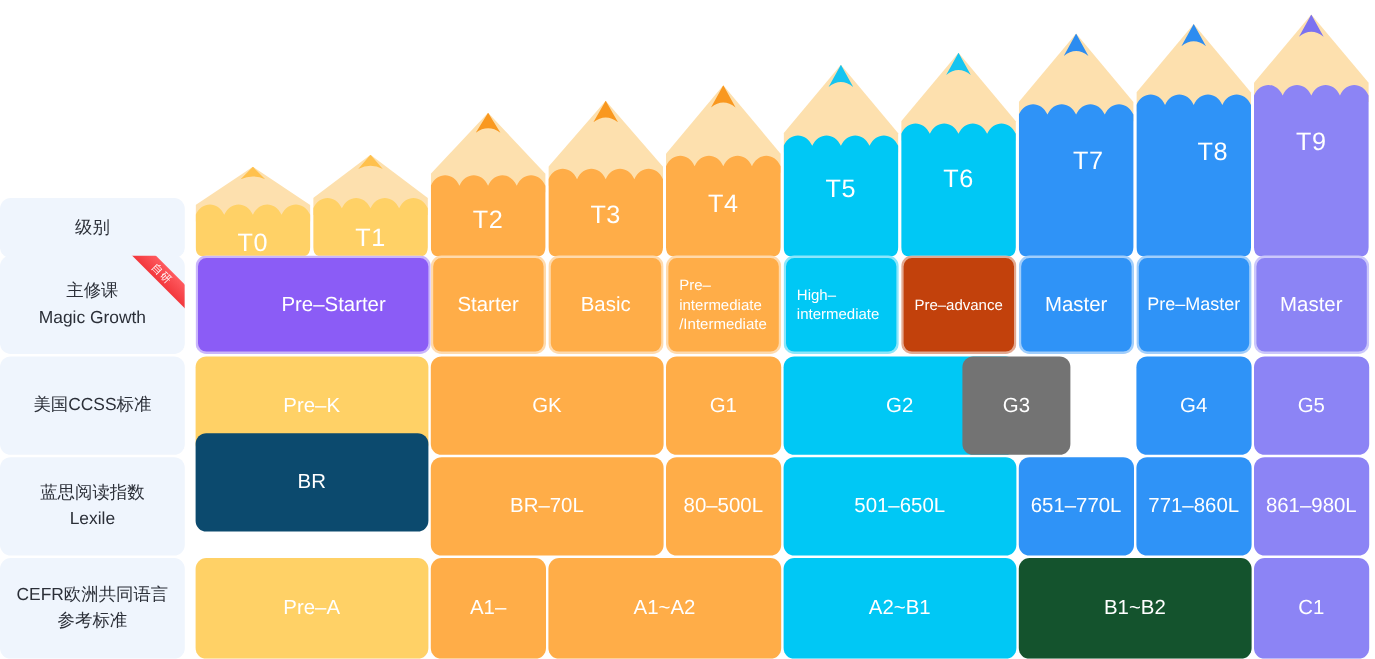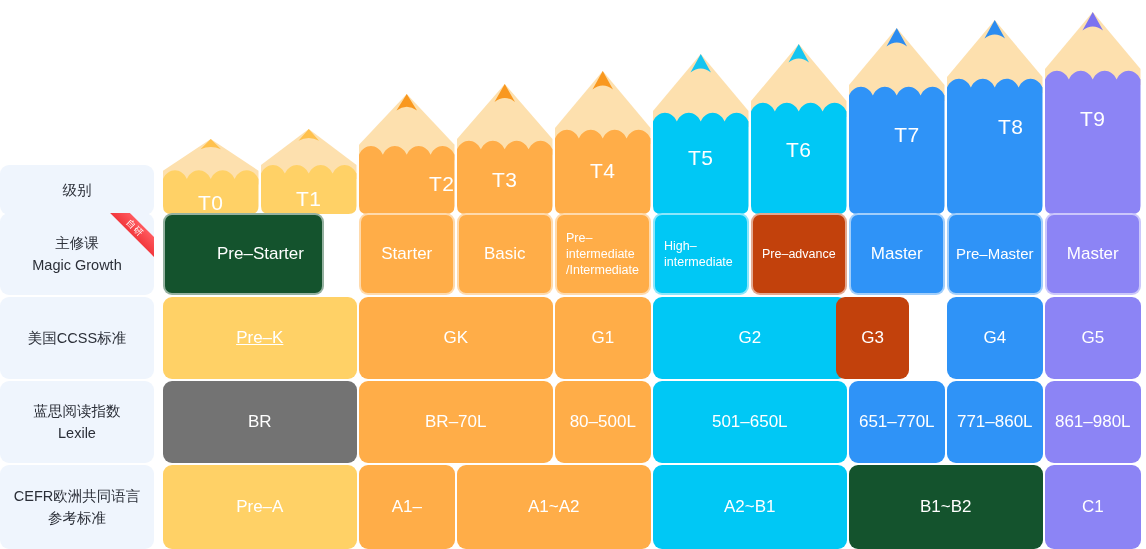--- a/index.html
+++ b/index.html
@@ -81,21 +81,21 @@
           <path d="M0,44.6 C5.2525,33.05 18.622500000000002,33.05 23.875,44.6 C29.1275,33.05 42.4975,33.05 47.75,44.6 C53.0025,33.05 66.3725,33.05 71.625,44.6 C76.8775,33.05 90.2475,33.05 95.5,44.6 L95.5,77 Q95.5,85 87.5,85 L8,85 Q0,85 0,77 Z" fill="#ffd166"></path>
         </svg>
         <span class="plabel" style="top: 57.778px;">T1</span>
       </div>
       <div class="pencil" style="left: 359px; width: 95.5px; height: 120px;">
         <svg width="95.5" height="120" viewBox="0 0 95.5 120">
           <path d="M47.75,0 L95.5,50.784000000000006 L95.5,66.2 L0,66.2 L0,50.784000000000006 Z" fill="#fde0ae"></path>
           <path d="M47.75,0 L58.01625,16.56 Q47.75,9.108 37.48375,16.56 Z" fill="#f9981f"></path>
           <path d="M0,60.7 C5.2525,49.150000000000006 18.622500000000002,49.150000000000006 23.875,60.7 C29.1275,49.150000000000006 42.4975,49.150000000000006 47.75,60.7 C53.0025,49.150000000000006 66.3725,49.150000000000006 71.625,60.7 C76.8775,49.150000000000006 90.2475,49.150000000000006 95.5,60.7 L95.5,112 Q95.5,120 87.5,120 L8,120 Q0,120 0,112 Z" fill="#ffad48"></path>
         </svg>
-        <span class="plabel" style="top: 78.036px; text-align: right;">T2</span>
+        <span class="plabel" style="top: 78.036px;">T2</span>
       </div>
       <div class="pencil" style="left: 457px; width: 95.5px; height: 130px;">
         <svg width="95.5" height="130" viewBox="0 0 95.5 130">
           <path d="M47.75,0 L95.5,55.016000000000005 L95.5,70.80000000000001 L0,70.80000000000001 L0,55.016000000000005 Z" fill="#fde0ae"></path>
           <path d="M47.75,0 L58.01625,17.94 Q47.75,9.867 37.48375,17.94 Z" fill="#f9981f"></path>
           <path d="M0,65.30000000000001 C5.2525,53.75 18.622500000000002,53.75 23.875,65.30000000000001 C29.1275,53.75 42.4975,53.75 47.75,65.30000000000001 C53.0025,53.75 66.3725,53.75 71.625,65.30000000000001 C76.8775,53.75 90.2475,53.75 95.5,65.30000000000001 L95.5,122 Q95.5,130 87.5,130 L8,130 Q0,130 0,122 Z" fill="#ffad48"></path>
         </svg>
         <span class="plabel" style="top: 83.824px;">T3</span>
       </div>
       <div class="pencil" style="left: 555px; width: 95.5px; height: 143px;">
@@ -150,43 +150,43 @@
   <div id="grid">
       <div class="rowlabel" style="top: 165px; height: 50px;">
         <div><span>级别</span></div>
       </div>
       <div class="rowlabel" style="top: 213px; height: 82px;">
         <div><span>主修课</span><span class="l2">Magic Growth</span></div>
         <div class="badge-corner">
           <div class="ribbon">自研</div>
         </div>
       </div>
-      <div class="cell bordered" style="left: 163px; top: 213px; width: 161px; height: 82px; background: #14532d; padding-left: 40px;">Pre–Starter</div>
+      <div class="cell bordered" style="left: 163px; top: 213px; width: 196px; height: 82px; background: #8b5cf6; padding-left: 40px;">Pre–Starter</div>
       <div class="cell bordered" style="left: 359px; top: 213px; width: 95.5px; height: 82px; background: rgb(255, 173, 72);">Starter</div>
       <div class="cell bordered" style="left: 457px; top: 213px; width: 95.5px; height: 82px; background: rgb(255, 173, 72);">Basic</div>
       <div class="cell small bordered" style="left: 555px; top: 213px; width: 95.5px; height: 82px; background: rgb(255, 173, 72);">Pre–intermediate<br>/Intermediate</div>
       <div class="cell small bordered" style="left: 653px; top: 213px; width: 95.5px; height: 82px; background: rgb(0, 200, 245);">High–intermediate</div>
       <div class="cell small bordered" style="left: 751px; top: 213px; width: 95.5px; height: 82px; background: #c2410c;">Pre–advance</div>
       <div class="cell bordered" style="left: 849px; top: 213px; width: 95.5px; height: 82px; background: rgb(47, 147, 247);">Master</div>
       <div class="cell bordered" style="left: 947px; top: 213px; width: 95.5px; height: 82px; background: rgb(47, 147, 247); font-size: 15px;">Pre–Master</div>
       <div class="cell bordered" style="left: 1045px; top: 213px; width: 95.5px; height: 82px; background: rgb(140, 132, 245);">Master</div>
       <div class="rowlabel" style="top: 297px; height: 82px;">
         <div><span>美国CCSS标准</span></div>
       </div>
-      <div class="cell" style="left: 163px; top: 297px; width: 193.5px; height: 82px; background: rgb(255, 209, 102); text-decoration: underline;">Pre–K</div>
+      <div class="cell" style="left: 163px; top: 297px; width: 193.5px; height: 82px; background: rgb(255, 209, 102);">Pre–K</div>
       <div class="cell" style="left: 359px; top: 297px; width: 193.5px; height: 82px; background: rgb(255, 173, 72);">GK</div>
       <div class="cell" style="left: 555px; top: 297px; width: 95.5px; height: 82px; background: rgb(255, 173, 72);">G1</div>
       <div class="cell" style="left: 653px; top: 297px; width: 193.5px; height: 82px; background: rgb(0, 200, 245);">G2</div>
-      <div class="cell" style="left: 836px; top: 297px; width: 73px; height: 82px; background: #c2410c;">G3</div>
+      <div class="cell" style="left: 802px; top: 297px; width: 90px; height: 82px; background: #737373;">G3</div>
       <div class="cell" style="left: 947px; top: 297px; width: 95.5px; height: 82px; background: rgb(47, 147, 247);">G4</div>
       <div class="cell" style="left: 1045px; top: 297px; width: 95.5px; height: 82px; background: rgb(140, 132, 245);">G5</div>
       <div class="rowlabel" style="top: 381px; height: 82px;">
         <div><span>蓝思阅读指数</span><span class="l2">Lexile</span></div>
       </div>
-      <div class="cell" style="left: 163px; top: 381px; width: 193.5px; height: 82px; background: #737373;">BR</div>
+      <div class="cell" style="left: 163px; top: 361px; width: 193.5px; height: 82px; background: #0c4a6e;">BR</div>
       <div class="cell" style="left: 359px; top: 381px; width: 193.5px; height: 82px; background: rgb(255, 173, 72);">BR–70L</div>
       <div class="cell" style="left: 555px; top: 381px; width: 95.5px; height: 82px; background: rgb(255, 173, 72);">80–500L</div>
       <div class="cell" style="left: 653px; top: 381px; width: 193.5px; height: 82px; background: rgb(0, 200, 245);">501–650L</div>
       <div class="cell" style="left: 849px; top: 381px; width: 95.5px; height: 82px; background: rgb(47, 147, 247);">651–770L</div>
       <div class="cell" style="left: 947px; top: 381px; width: 95.5px; height: 82px; background: rgb(47, 147, 247);">771–860L</div>
       <div class="cell" style="left: 1045px; top: 381px; width: 95.5px; height: 82px; background: rgb(140, 132, 245);">861–980L</div>
       <div class="rowlabel" style="top: 465px; height: 84px;">
         <div><span>CEFR欧洲共同语言</span><span class="l2">参考标准</span></div>
       </div>
       <div class="cell" style="left: 163px; top: 465px; width: 193.5px; height: 84px; background: rgb(255, 209, 102);">Pre–A</div>

